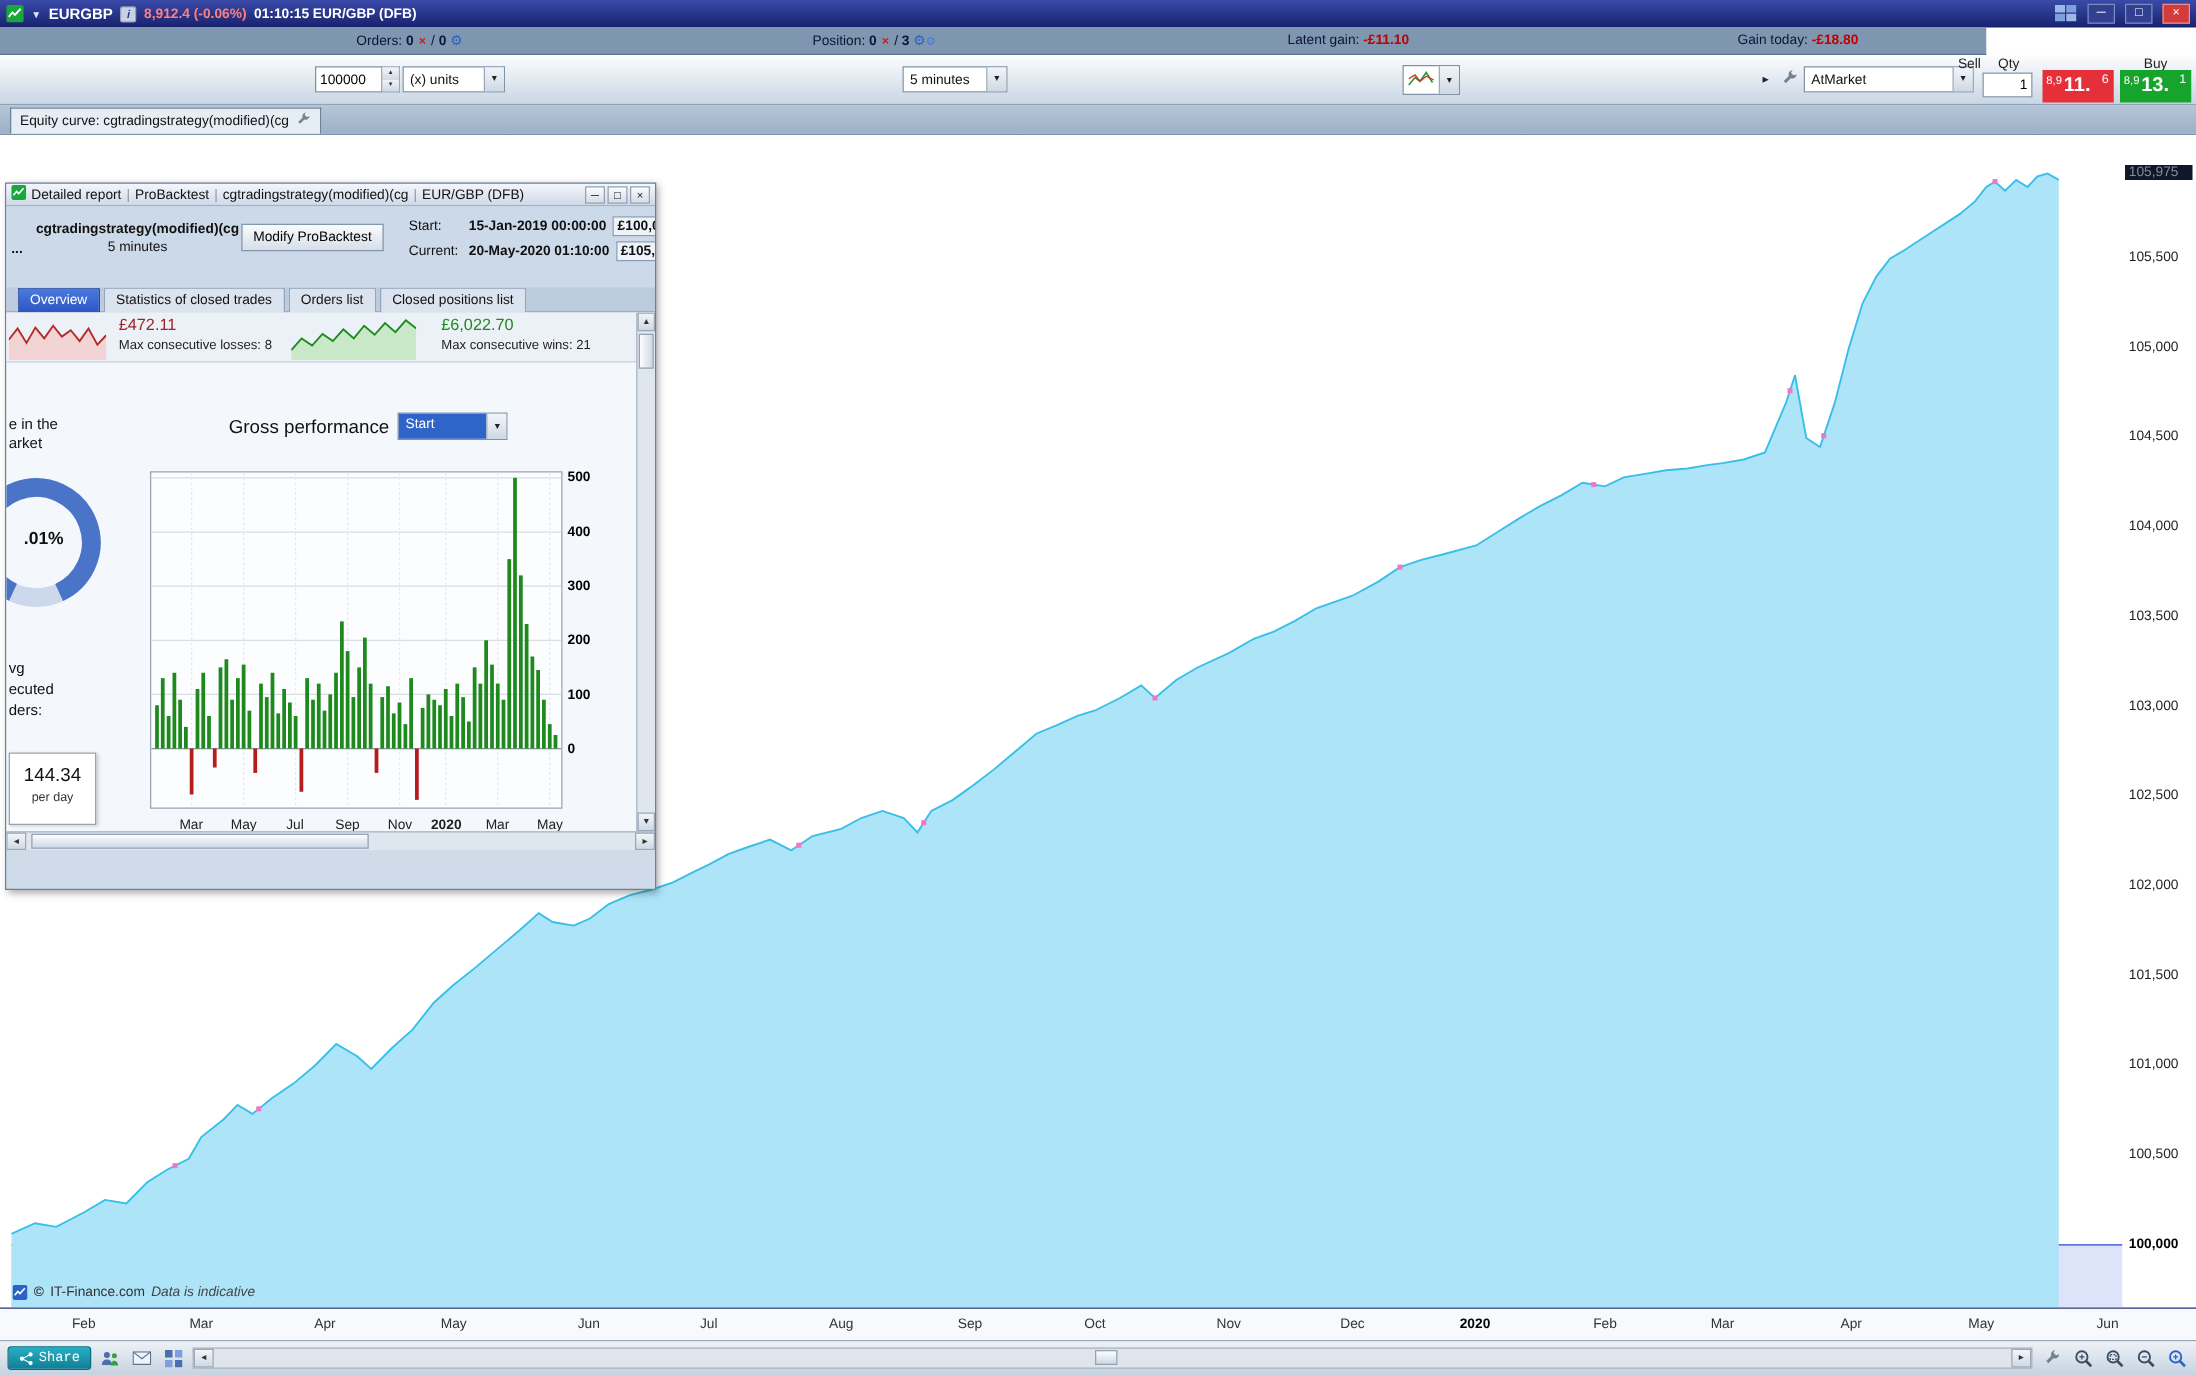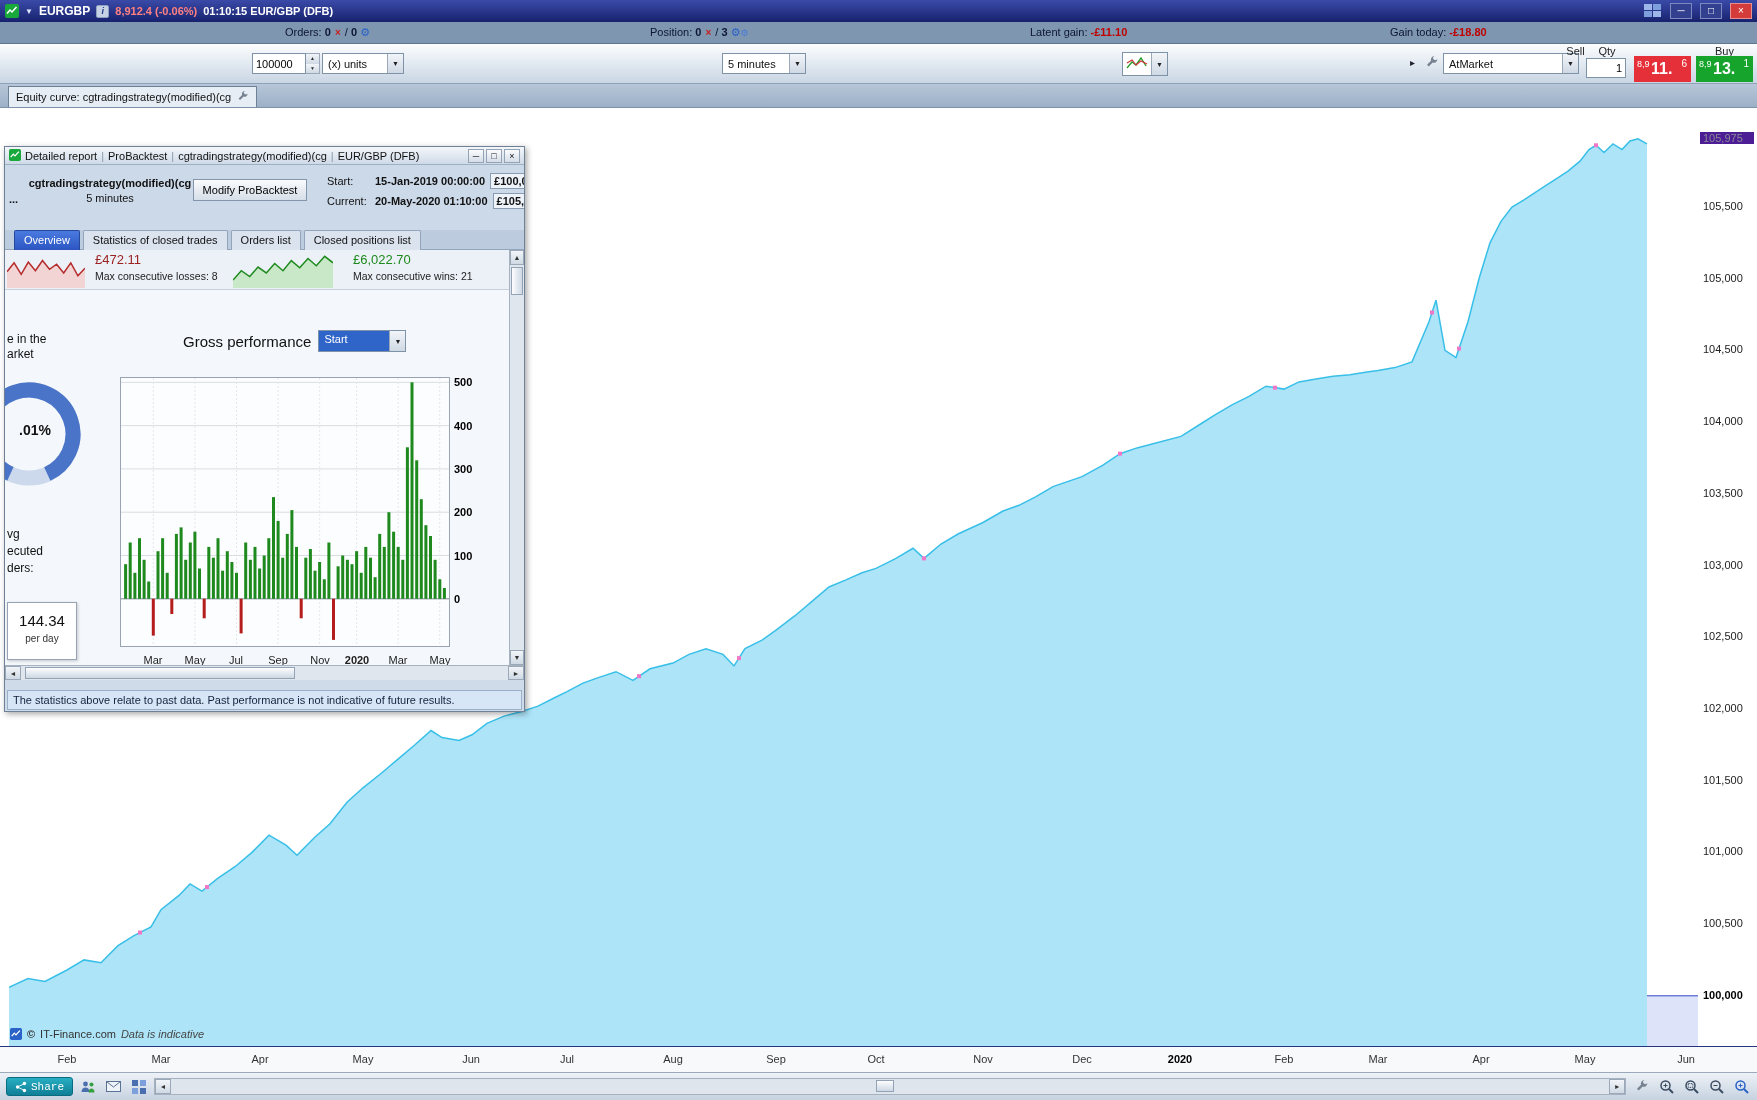--- a/index.html
+++ b/index.html
@@ -16,21 +16,21 @@
   .tb-symbol { font-weight:bold; font-size:12px; }
   .info-badge { width:13px; height:13px; background:#c7d2e4; color:#23408f; border:1px solid #8fa2c0;
     font-size:9px; font-weight:bold; text-align:center; line-height:11px; border-radius:2px; font-style:italic; }
   .tb-price { color:#ff8080; font-weight:bold; }
   .tb-session { font-weight:bold; }
   .tb-spacer { flex:1; }
   .win-btn { width:22px; height:16px; background:#33408f; border:1px solid #7d8ac0; color:#fff;
     text-align:center; line-height:14px; font-size:10px; margin-left:2px; }
   .win-btn.close { background:#d43c3c; border-color:#e89090; }
   
-  .infobar { position:absolute; left:0; top:22px; width:1757px; height:22px; background:#7e96af;
+  .infobar { position:absolute; left:0; top:22px; width:1589px; height:22px; background:#7e96af;
     border-bottom:1px solid #5f7690; color:#0c1535; }
   .ib-item { position:absolute; top:4px; white-space:nowrap; }
   .ib-item b { font-weight:bold; }
   .ib-x { color:#c81f1f; font-weight:bold; font-size:10px; padding:0 1px; cursor:pointer; }
   .ib-gear { color:#2a62c8; font-size:11px; cursor:pointer; }
   .ib-gear.small { font-size:9px; color:#4a7ad8; }
   .ib-neg { color:#c00000; font-weight:bold; }
   
   .toolbar { position:absolute; left:0; top:44px; width:1757px; height:40px;
     background:linear-gradient(#fcfdfe,#c9d6e4); border-bottom:1px solid #8ea2b8; }
@@ -59,21 +59,21 @@
   
   .tabrow { position:absolute; left:0; top:84px; width:1757px; height:24px;
     background:linear-gradient(#b7c6d8,#9cb0c6); border-bottom:1px solid #7d92aa; }
   .equity-tab { position:absolute; left:8px; top:2px; height:21px; background:#e6edf5;
     border:1px solid #6e8296; border-bottom:none; display:flex; align-items:center; gap:5px;
     padding:0 7px; cursor:pointer; }
   
   .chart-region { position:absolute; left:0; top:108px; width:1757px; height:938px; background:#fff; }
   #equity-svg { position:absolute; left:9px; top:0; }
   .ptick { position:absolute; left:1703px; width:54px; font-size:11px; color:#222; }
-  .ptick.hl { background:#4c1d95; color:#8a8a96; left:1700px; padding:0 3px; }
+  .ptick.hl { background:#0f172a; color:#8a8a96; left:1700px; padding:0 3px; }
   .ptick.bold { font-weight:bold; color:#000; }
   .copyright { position:absolute; left:10px; top:920px; display:flex; align-items:center; gap:5px; color:#333; }
   .copyright .cc { font-weight:bold; }
   .copyright i { color:#444; }
   .time-axis { position:absolute; left:0; top:1046px; width:1757px; height:26px;
     background:#f7f9fb; border-top:1px solid #25367e; }
   .xtick { position:absolute; top:6px; transform:translateX(-50%); font-size:11px; color:#333; }
   .xtick.bold { font-weight:bold; color:#000; }
   
   .bottombar { position:absolute; left:0; top:1072px; width:1757px; height:28px;
@@ -616,14 +616,13 @@
       <span class="sc-btn">▲</span>
       <span class="sc-thumb"></span>
       <span class="sc-btn bottom">▼</span>
     </div>
   </div>
   <div class="r-hscroll">
     <span class="sc-btn">◄</span>
     <span class="h-thumb"></span>
     <span class="sc-btn right">►</span>
   </div>
-  <div class="r-status">The statistics above relate to past data. Past performance is not indicative of future results.</div>
 </div>
 
 </body></html>

